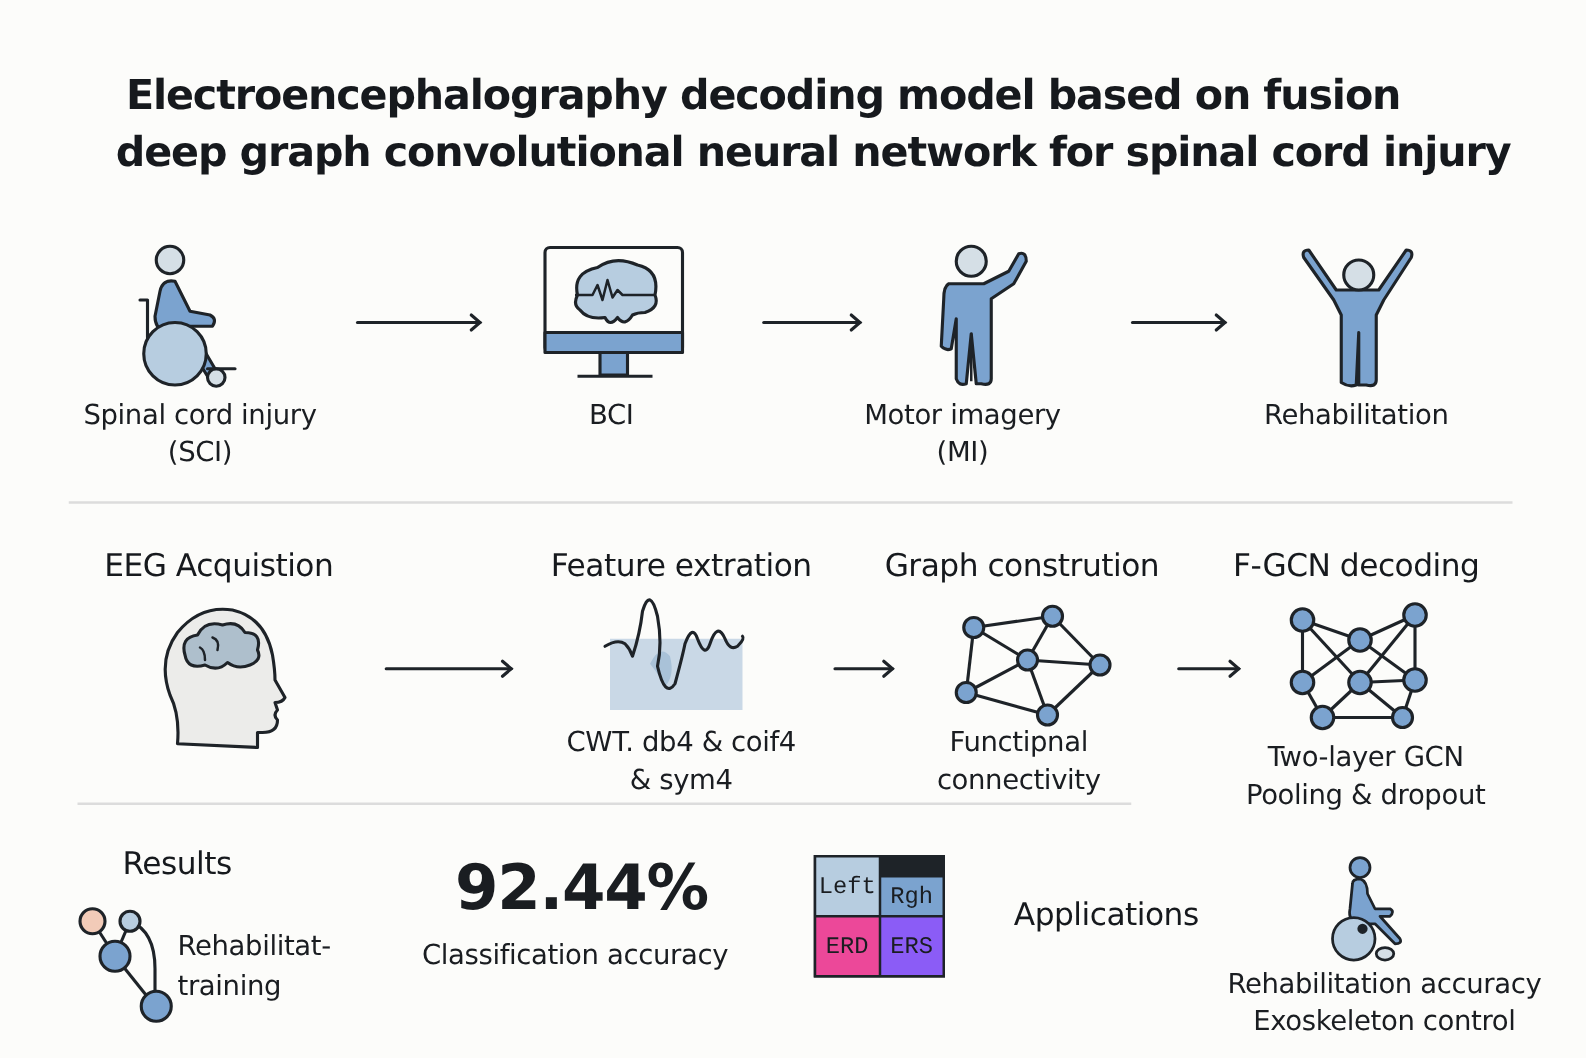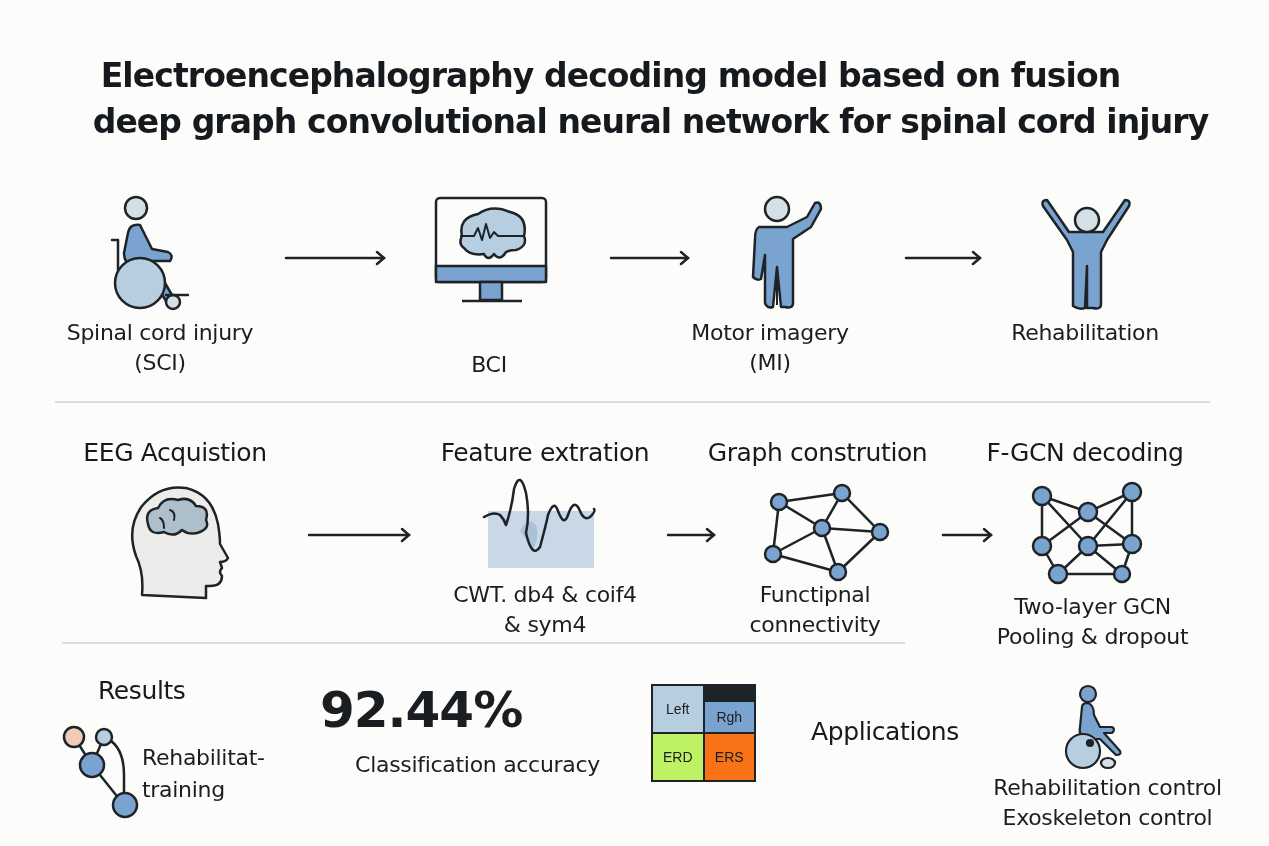--- a/index.html
+++ b/index.html
@@ -21,30 +21,30 @@
   }
   .heading {
     position:absolute; text-align:center; font-family:"DejaVu Sans", sans-serif;
     font-size:25px; line-height:28px; color:#16191d; letter-spacing:-0.4px;
   }
   .divider { position:absolute; height:2px; background:#dcdcdc; }
   .arrow { position:absolute; }
   svg { overflow:visible; }
   .big-number {
     position:absolute; font-family:"DejaVu Sans", sans-serif; font-weight:bold;
-    font-size:50px; letter-spacing:-1px; color:#1a1d21; line-height:56px;
+    font-size:50px; letter-spacing:-1px; color:#1a1d21; line-height:56px;margin-left:44px;
   }
   .grid {
     position:absolute; left:651px; top:684px; width:105px; height:98px;
     display:grid; grid-template-columns:1fr 1fr; grid-template-rows:1fr 1fr;
     border:2px solid #1e2328; box-sizing:border-box; background:#1e2328; gap:2px;
   }
   .cell {
     display:flex; align-items:center; justify-content:center;
-    font-family:Liberation Sans, sans-serif; font-size:14px; color:#1a1d21;
+    font-family:Liberation Mono, monospace; font-size:19px; color:#1a1d21;
   }
 </style>
 </head>
 <body>
 
 <div class="title" style="top:56px; left:-24px;">Electroencephalography decoding model based on fusion</div>
 <div class="title" style="top:102px; left:16px;">deep graph convolutional neural network for spinal cord injury</div>
 
 <svg class="abs" style="left:100px;top:195px;" width="100" height="115" viewBox="0 0 100 115">
   <g stroke="#1e2328" stroke-width="2.5" stroke-linejoin="round" stroke-linecap="round">
@@ -71,21 +71,21 @@
 <svg class="abs" style="left:434px;top:196px;" width="115" height="110" viewBox="0 0 115 110">
   <g stroke="#1e2328" stroke-width="2.5" stroke-linejoin="round">
     <rect x="2" y="2" width="110" height="84" rx="4" fill="#fcfcfa"></rect>
     <rect x="2" y="70" width="110" height="16" fill="#7ba3cf"></rect>
     <rect x="46" y="86" width="22" height="18" fill="#7ba3cf"></rect>
     <line x1="28" y1="105" x2="88" y2="105"></line>
     <path d="M28 40 Q24 22 44 18 Q58 8 76 16 Q94 20 90 40 Q94 50 82 54 Q76 54 72 56 Q66 66 60 58 Q54 66 50 58 Q36 60 30 52 Q24 48 28 40 Z" fill="#b7cde0"></path>
     <path d="M26 40 L40 40 L44 32 L48 44 L52 28 L56 42 L60 36 L64 40 L90 40" fill="none" stroke-width="2"></path>
   </g>
 </svg>
-<div class="label" style="left:429px;top:318px;width:120px;margin-top:32px;">BCI</div>
+<div class="label" style="left:429px;top:318px;width:120px;">BCI</div>
 
 <svg class="arrow" style="left:610px;top:249px;" width="80" height="18">
   <g stroke="#1e2328" stroke-width="2.5" fill="none" stroke-linecap="round">
       <line x1="1" y1="9" x2="78" y2="9"></line>
       <path d="M71 3 L78 9 L71 15"></path>
     </g>
 </svg>
 
 <svg class="abs" style="left:745px;top:195px;" width="85" height="115" viewBox="0 0 85 115">
   <g stroke="#1e2328" stroke-width="2.5" stroke-linejoin="round">
@@ -235,36 +235,36 @@
     <circle cx="30" cy="40" r="12" fill="#7ba3cf"></circle>
     <circle cx="63" cy="80" r="12" fill="#7ba3cf"></circle>
   </g>
 </svg>
 <div class="label" style="left:142px;top:742px;width:150px;text-align:left;line-height:32px;">
   <div>Rehabilitat-</div>
   <div>training</div>
 </div>
 
 <div class="big-number" style="left:320px;top:682px;">92.44%</div>
-<div class="label" style="left:320px;top:750px;width:280px;text-align:right;">Classification accuracy</div>
+<div class="label" style="left:320px;top:750px;width:280px;text-align:center;">Classification accuracy</div>
 
 <div class="grid">
   <div class="cell" style="background:#b7cde0;">Left</div>
   <div class="cell" style="background:#7ba3cf;margin-top:16px;">Rgh</div>
-  <div class="cell" style="background:#bef264;">ERD</div>
-  <div class="cell" style="background:#f97316;">ERS</div>
+  <div class="cell" style="background:#ec4899;">ERD</div>
+  <div class="cell" style="background:#8b5cf6;">ERS</div>
 </div>
 
 <div class="heading" style="left:800px;top:718px;width:170px;">Applications</div>
 
 <svg class="abs" style="left:1060px;top:685px;" width="72" height="85" viewBox="0 0 72 85">
   <g stroke="#1e2328" stroke-width="2.2" stroke-linejoin="round" stroke-linecap="round">
     <path d="M22 22 Q22 18 28 18 Q34 20 34 30 L40 42 L52 42 Q56 44 52 48 L44 48 L60 66 Q62 70 56 70 L40 54 L28 54 Q18 52 20 42 Z" fill="#7ba3cf"></path>
     <circle cx="23" cy="66" r="17" fill="#b7cde0"></circle>
     <circle cx="30" cy="58" r="3" fill="#1e2328"></circle>
     <ellipse cx="48" cy="78" rx="7" ry="5" fill="#d5dfe6"></ellipse>
     <ellipse cx="28" cy="9" rx="8" ry="8" fill="#7ba3cf"></ellipse>
   </g>
 </svg>
 <div class="label" style="left:975px;top:773px;width:265px;line-height:30px;">
-  <div>Rehabilitation control</div>
+  <div>Rehabilitation accuracy</div>
   <div>Exoskeleton control</div>
 </div>
 
 </body></html>

